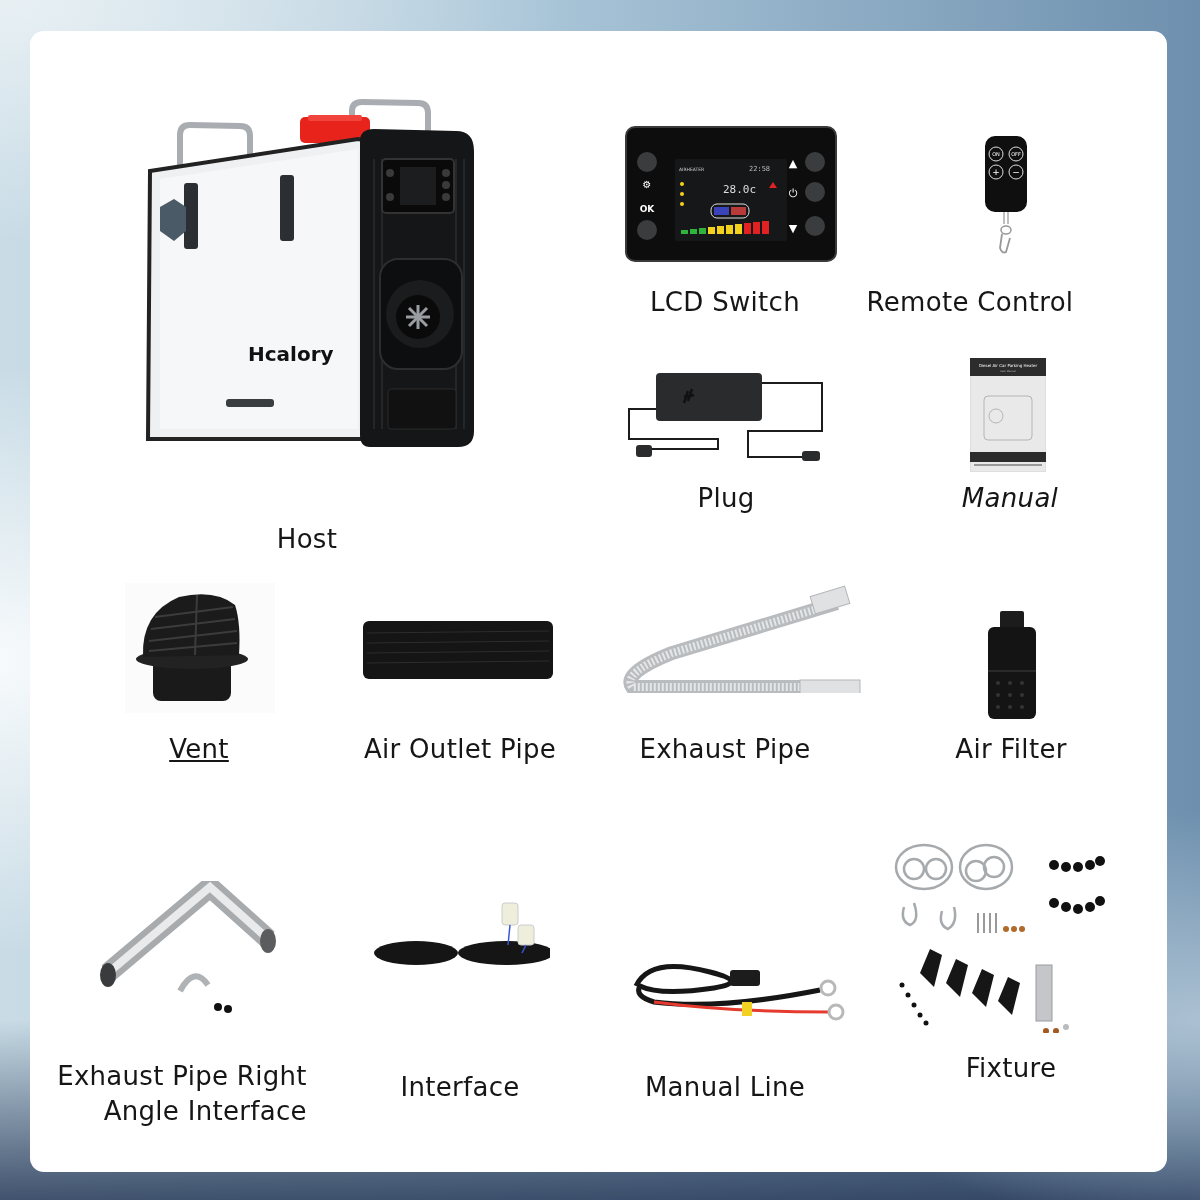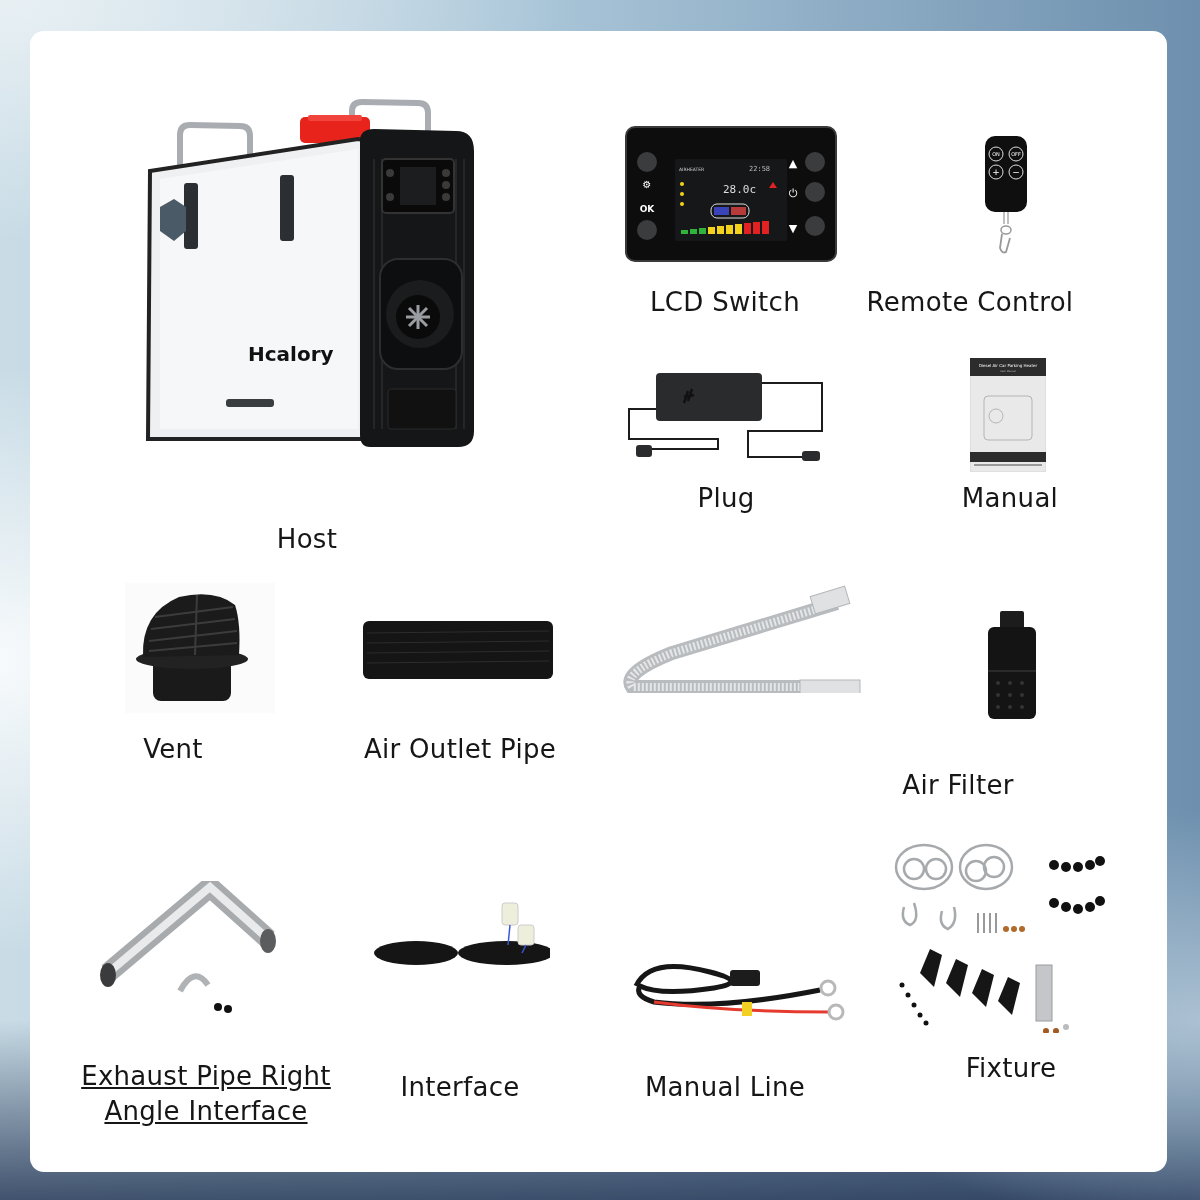--- a/index.html
+++ b/index.html
@@ -21,21 +21,21 @@
       background: #ffffff;
       border-radius: 14px;
       overflow: hidden;
     }
     .item { position: absolute; }
     .label {
       position: absolute;
       font-family: "DejaVu Sans", sans-serif;
       font-size: 26px;
       color: #161616;
-      text-align: center;
+      text-align: right;
       white-space: nowrap;
       letter-spacing: 0.3px;
       line-height: 35px;
       transform: translateX(-50%);
     }
     .label.two { white-space: normal; }
     svg { display: block; }
   </style>
 </head>
 <body>
@@ -169,38 +169,38 @@
       <rect x="0" y="0" width="76" height="114" fill="#e9e9e9" stroke="#d4d4d4"></rect>
       <rect x="0" y="0" width="76" height="18" fill="#2c2c2c"></rect>
       <text x="38" y="9" font-family="DejaVu Sans, sans-serif" font-size="4" fill="#fff" text-anchor="middle">Diesel Air Car Parking Heater</text>
       <text x="38" y="14" font-family="DejaVu Sans, sans-serif" font-size="2.5" fill="#bbb" text-anchor="middle">User Manual</text>
       <rect x="14" y="38" width="48" height="44" rx="4" fill="none" stroke="#b5b5b5"></rect>
       <circle cx="26" cy="58" r="7" fill="none" stroke="#b5b5b5"></circle>
       <rect x="0" y="94" width="76" height="10" fill="#2c2c2c"></rect>
       <rect x="4" y="106" width="68" height="2" fill="#999"></rect>
     </svg>
   </div>
-  <div class="label" style="left:980px; top:450px;">Manual</div>
+  <div class="label" style="left:980px; top:450px;font-style:italic;">Manual</div>
 
   <div class="item" style="left:95px; top:552px; width:150px; height:130px;">
     <svg width="150" height="130" viewBox="0 0 150 130">
       <rect x="0" y="0" width="150" height="130" fill="#fbfbfb"></rect>
       <rect x="28" y="76" width="78" height="42" rx="8" fill="#1a1a1a"></rect>
       <ellipse cx="67" cy="76" rx="56" ry="10" fill="#222"></ellipse>
       <path d="M18 74 Q16 30 54 14 Q90 6 110 22 Q116 40 114 72 Z" fill="#1b1b1b"></path>
       <g stroke="#3c3c3c" stroke-width="2">
         <line x1="30" y1="34" x2="108" y2="24"></line>
           <line x1="26" y1="46" x2="110" y2="36"></line>
         <line x1="24" y1="58" x2="112" y2="48"></line>
           <line x1="24" y1="68" x2="112" y2="60"></line>
         <line x1="72" y1="12" x2="70" y2="72"></line>
       </g>
     </svg>
   </div>
-  <div class="label" style="left:143px; top:701px;">Vent</div>
+  <div class="label" style="left:169px; top:701px;text-decoration:underline;">Vent</div>
 
   <div class="item" style="left:333px; top:588px; width:192px; height:62px;">
     <svg width="192" height="62" viewBox="0 0 192 62">
       <rect x="0" y="2" width="190" height="58" rx="6" fill="#151515"></rect>
       <g stroke="#2d2d2d" stroke-width="1">
         <line x1="4" y1="14" x2="186" y2="12"></line>
           <line x1="4" y1="24" x2="186" y2="22"></line>
         <line x1="4" y1="34" x2="186" y2="32"></line>
           <line x1="4" y1="44" x2="186" y2="42"></line>
       </g>
@@ -209,53 +209,54 @@
   <div class="label" style="left:430px; top:701px;">Air Outlet Pipe</div>
 
   <div class="item" style="left:582px; top:552px; width:250px; height:110px;">
     <svg width="250" height="110" viewBox="0 0 250 110">
       <path d="M225 20 L60 70 Q10 90 20 104 L188 104" fill="none" stroke="#b9bcbf" stroke-width="14" stroke-linecap="butt"></path>
       <path d="M225 20 L60 70 Q10 90 20 104 L188 104" fill="none" stroke="#e4e6e8" stroke-width="8" stroke-dasharray="2 2"></path>
       <rect x="200" y="8" width="36" height="18" transform="rotate(-17 218 17)" fill="#dfe1e3" stroke="#b3b6b9"></rect>
       <rect x="188" y="97" width="60" height="15" fill="#dfe1e3" stroke="#b3b6b9"></rect>
     </svg>
   </div>
+  <div class="label" style="left:695px; top:701px;">Exhaust Pipe</div>
 
   <div class="item" style="left:956px; top:580px; width:52px; height:110px;">
     <svg width="52" height="110" viewBox="0 0 52 110">
       <rect x="14" y="0" width="24" height="18" rx="2" fill="#1c1c1c"></rect>
       <rect x="2" y="16" width="48" height="92" rx="6" fill="#141414"></rect>
       <line x1="2" y1="60" x2="50" y2="60" stroke="#2a2a2a" stroke-width="2"></line>
       <g fill="#333">
         <circle cx="12" cy="72" r="2"></circle>
           <circle cx="24" cy="72" r="2"></circle>
           <circle cx="36" cy="72" r="2"></circle>
         <circle cx="12" cy="84" r="2"></circle>
           <circle cx="24" cy="84" r="2"></circle>
           <circle cx="36" cy="84" r="2"></circle>
         <circle cx="12" cy="96" r="2"></circle>
           <circle cx="24" cy="96" r="2"></circle>
           <circle cx="36" cy="96" r="2"></circle>
       </g>
     </svg>
   </div>
-  <div class="label" style="left:928px; top:701px;margin-top:36px;">Air Filter</div>
+  <div class="label" style="left:981px; top:701px;">Air Filter</div>
 
   <div class="item" style="left:70px; top:850px; width:180px; height:140px;">
     <svg width="180" height="140" viewBox="0 0 180 140">
       <path d="M8 92 L110 6 L168 58" fill="none" stroke="#a8abae" stroke-width="20" stroke-linejoin="miter"></path>
       <path d="M8 92 L110 6 L168 58" fill="none" stroke="#e8eaec" stroke-width="8"></path>
       <ellipse cx="8" cy="94" rx="8" ry="12" fill="#3a3b3d"></ellipse>
       <ellipse cx="168" cy="60" rx="8" ry="12" fill="#5a5c5e"></ellipse>
       <path d="M80 110 Q94 84 108 104" fill="none" stroke="#b0b3b6" stroke-width="6"></path>
       <circle cx="118" cy="126" r="4" fill="#111"></circle>
         <circle cx="128" cy="128" r="4" fill="#111"></circle>
     </svg>
   </div>
-  <div class="label two" style="left:176px; top:1028px;text-decoration:underline;">
+  <div class="label two" style="left:152px; top:1028px;">
     <div>Exhaust Pipe Right</div>
     <div>Angle Interface</div>
   </div>
 
   <div class="item" style="left:344px; top:870px; width:176px; height:74px;">
     <svg width="176" height="74" viewBox="0 0 176 74">
       <ellipse cx="42" cy="52" rx="42" ry="12" fill="#151515"></ellipse>
       <ellipse cx="132" cy="52" rx="48" ry="12" fill="#151515"></ellipse>
       <rect x="128" y="2" width="16" height="22" rx="3" fill="#eeeedd" stroke="#ccc"></rect>
       <rect x="144" y="24" width="16" height="20" rx="3" fill="#eeeedd" stroke="#ccc"></rect>

